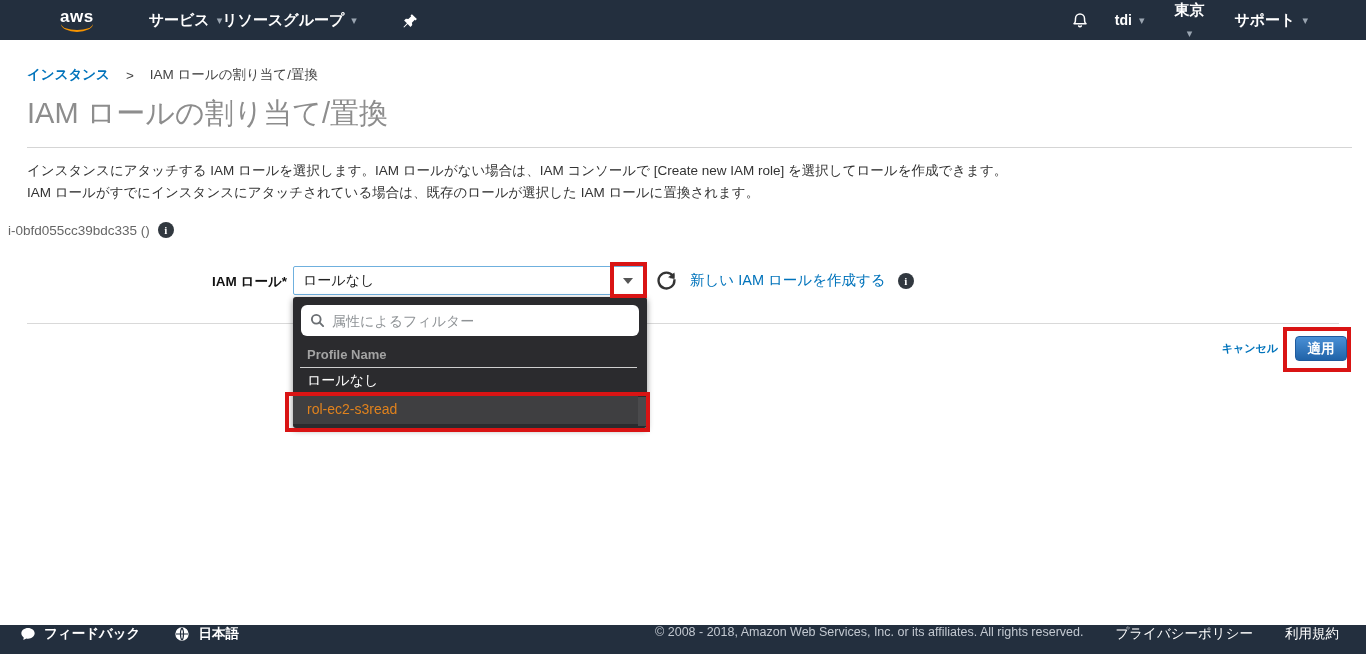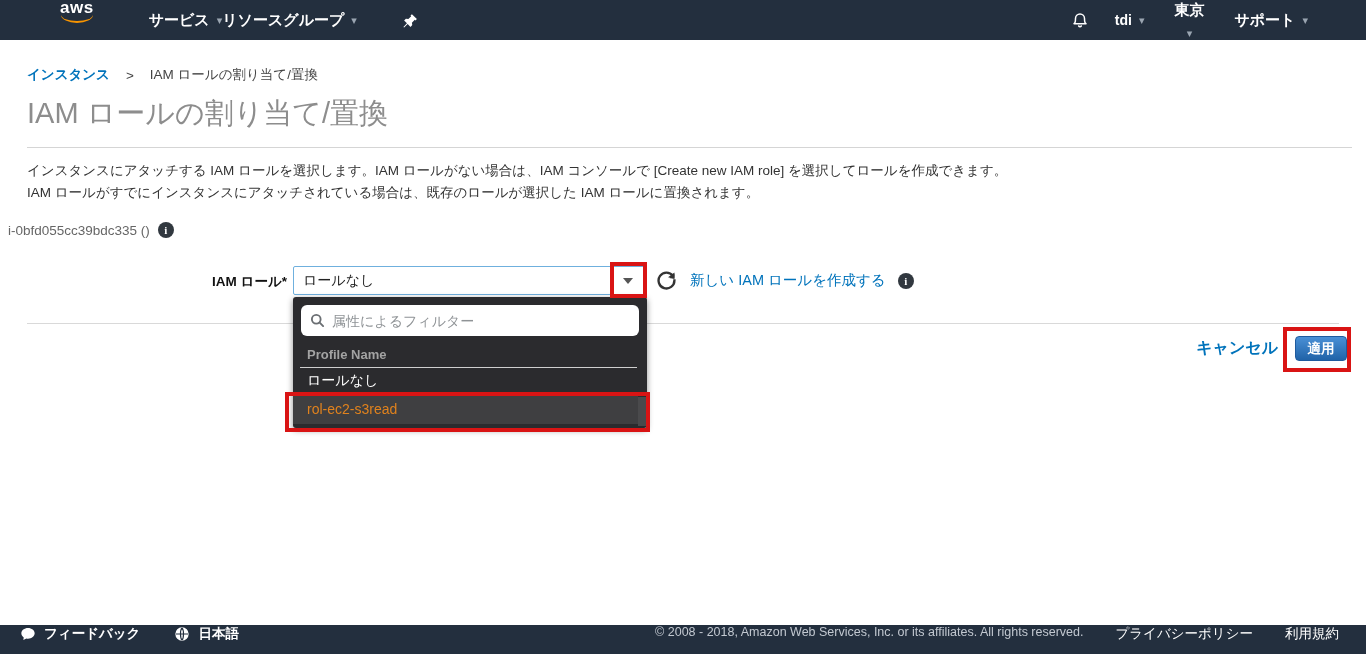--- a/index.html
+++ b/index.html
@@ -2,21 +2,21 @@
 <html><head>
 <meta charset="utf-8">
 <style>
   * { margin:0; padding:0; box-sizing:border-box; }
   html,body { width:1366px; height:654px; overflow:hidden; background:#fff;
               font-family:"Liberation Sans","DejaVu Sans",sans-serif; }
   .app { position:relative; width:1366px; height:654px; background:#fff; }
 
   
   .navbar { position:absolute; top:0; left:0; width:1366px; height:40px;
-            background:#232f3e; display:flex; z-index:20; }
+            background:#232f3e; display:flex; align-items:center; z-index:20; }
   .logo { margin-left:60px; display:flex; flex-direction:column; align-items:center; cursor:pointer; }
   .logo-text { color:#fff; font-weight:bold; font-size:17px; letter-spacing:.5px; line-height:16px; }
   .logo-smile { width:32px; height:9px; border-bottom:2px solid #f79400;
                 border-radius:0 0 55% 55% / 0 0 100% 100%; margin-top:-2px; }
   .nav-item { color:#fff; font-size:15px; font-weight:bold; display:flex; align-items:center;
               gap:7px; cursor:pointer; }
   .nav-item .chev { color:#9aa5b1; font-size:11px; }
   .nav-services { margin-left:55px; }
   .nav-resources { }
   .nav-pin { margin-left:45px; cursor:pointer; display:flex; align-items:center; }
@@ -71,21 +71,21 @@
   .dd-header { padding:5px 0 5px 14px; color:#a3a3a3; font-weight:bold; font-size:13px; }
   .dd-rule { border-top:1px solid #cfcfcf; margin:0 10px 0 7px; }
   .dd-option { padding:4px 0 4px 14px; color:#fff; font-size:14px; cursor:pointer; }
   .dd-rule2 { border-top:1px solid #cfcfcf; margin:0 22px 0 7px; }
   .dd-option-hl { position:relative; margin-right:9px; height:29px; line-height:29px;
                   background:#3f3f41; color:#e0821d; font-size:14px; padding-left:14px; cursor:pointer; }
   .dd-scroll { position:absolute; right:0px; top:100px; width:9px; height:29px; background:#4a4a4c; }
 
   
   .actions { position:absolute; top:336px; right:19px; display:flex; align-items:center; gap:17px; z-index:2; }
-  .cancel-link { color:#0073bb; font-size:16px; font-weight:bold; text-decoration:none; cursor:pointer; }
+  .cancel-link { color:#0073bb; font-size:11px; font-weight:bold; text-decoration:none; cursor:pointer; }
   .apply-btn { min-width:52px; height:25px; padding:0 11px; color:#fff; font-size:13.5px; font-weight:bold;
                background:linear-gradient(#4a90d6,#2063a8); border:1px solid #1f5b9e;
                border-radius:4px; cursor:pointer; }
 
   
   .annot { position:absolute; border:4px solid #d91414; background:transparent; z-index:15; }
   .annot-arrow { left:610px; top:262px; width:37px; height:36px; }
   .annot-option { left:285px; top:392px; width:365px; height:40px; }
   .annot-apply { left:1283px; top:327px; width:68px; height:45px; }
 

